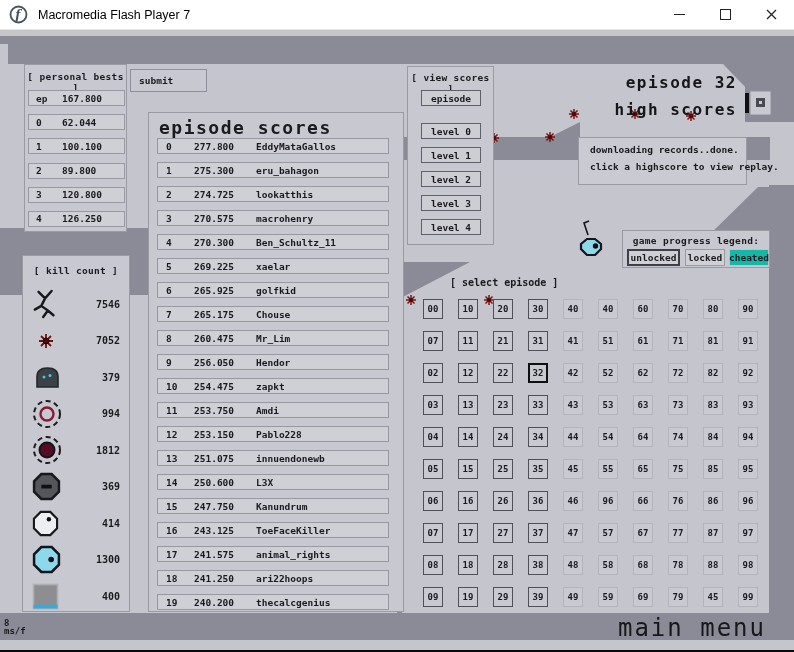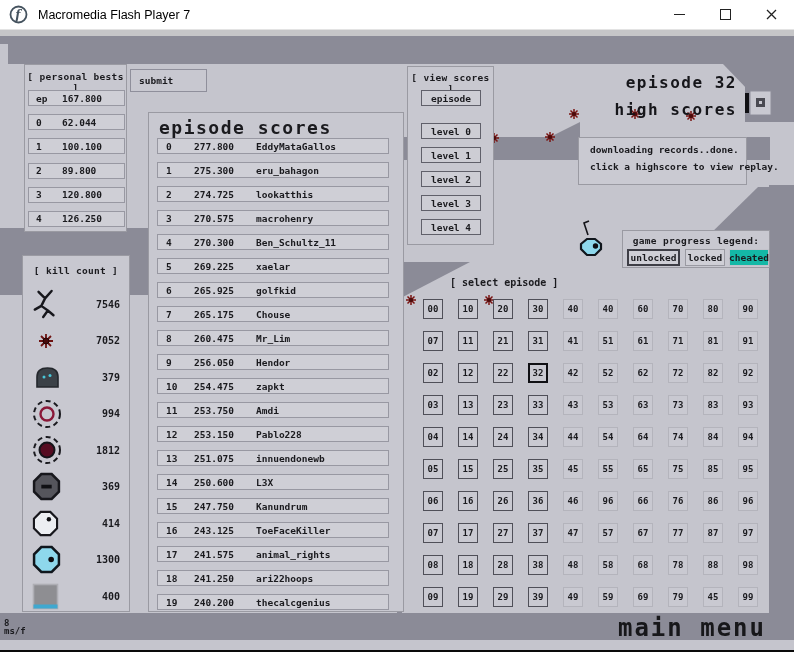--- a/index.html
+++ b/index.html
@@ -75,21 +75,21 @@
   .cell.locked{border:1px solid #b4b4bc;}
   .cell.selected{border:2px solid #101014;}
   
   .kc-row{position:absolute;left:9px;right:9px;height:34px;display:flex;align-items:center;
           justify-content:space-between;gap:20px;}
   .ki{flex:none;display:flex;align-items:center;justify-content:center;}
   .kc-num{font-size:10px;font-weight:bold;}
   
   .big-title{position:absolute;right:57px;top:33px;text-align:right;font-size:16px;line-height:27px;
              font-weight:bold;letter-spacing:1.5px;color:#16161a;white-space:nowrap;}
-  .main-menu{position:absolute;right:28px;top:578px;font-size:24px;font-weight:bold;
+  .main-menu{position:absolute;right:28px;top:578px;font-size:24px;font-weight:normal;
              letter-spacing:2px;color:#17171a;}
   .fps{position:absolute;left:4px;top:583px;font-size:9px;line-height:8px;font-weight:bold;color:#1a1a1e;}
   
   .mine{position:absolute;width:10px;height:10px;}
   .switch-box{position:absolute;left:395px;top:370px;width:7px;height:11px;background:#4a4a52;}
   .switch-box i{position:absolute;left:2px;top:4px;width:3px;height:3px;background:#c5c5cd;}
   .drone{position:absolute;left:576px;top:182px;}
   .door{position:absolute;left:742px;top:51px;}
 </style>
 </head>

